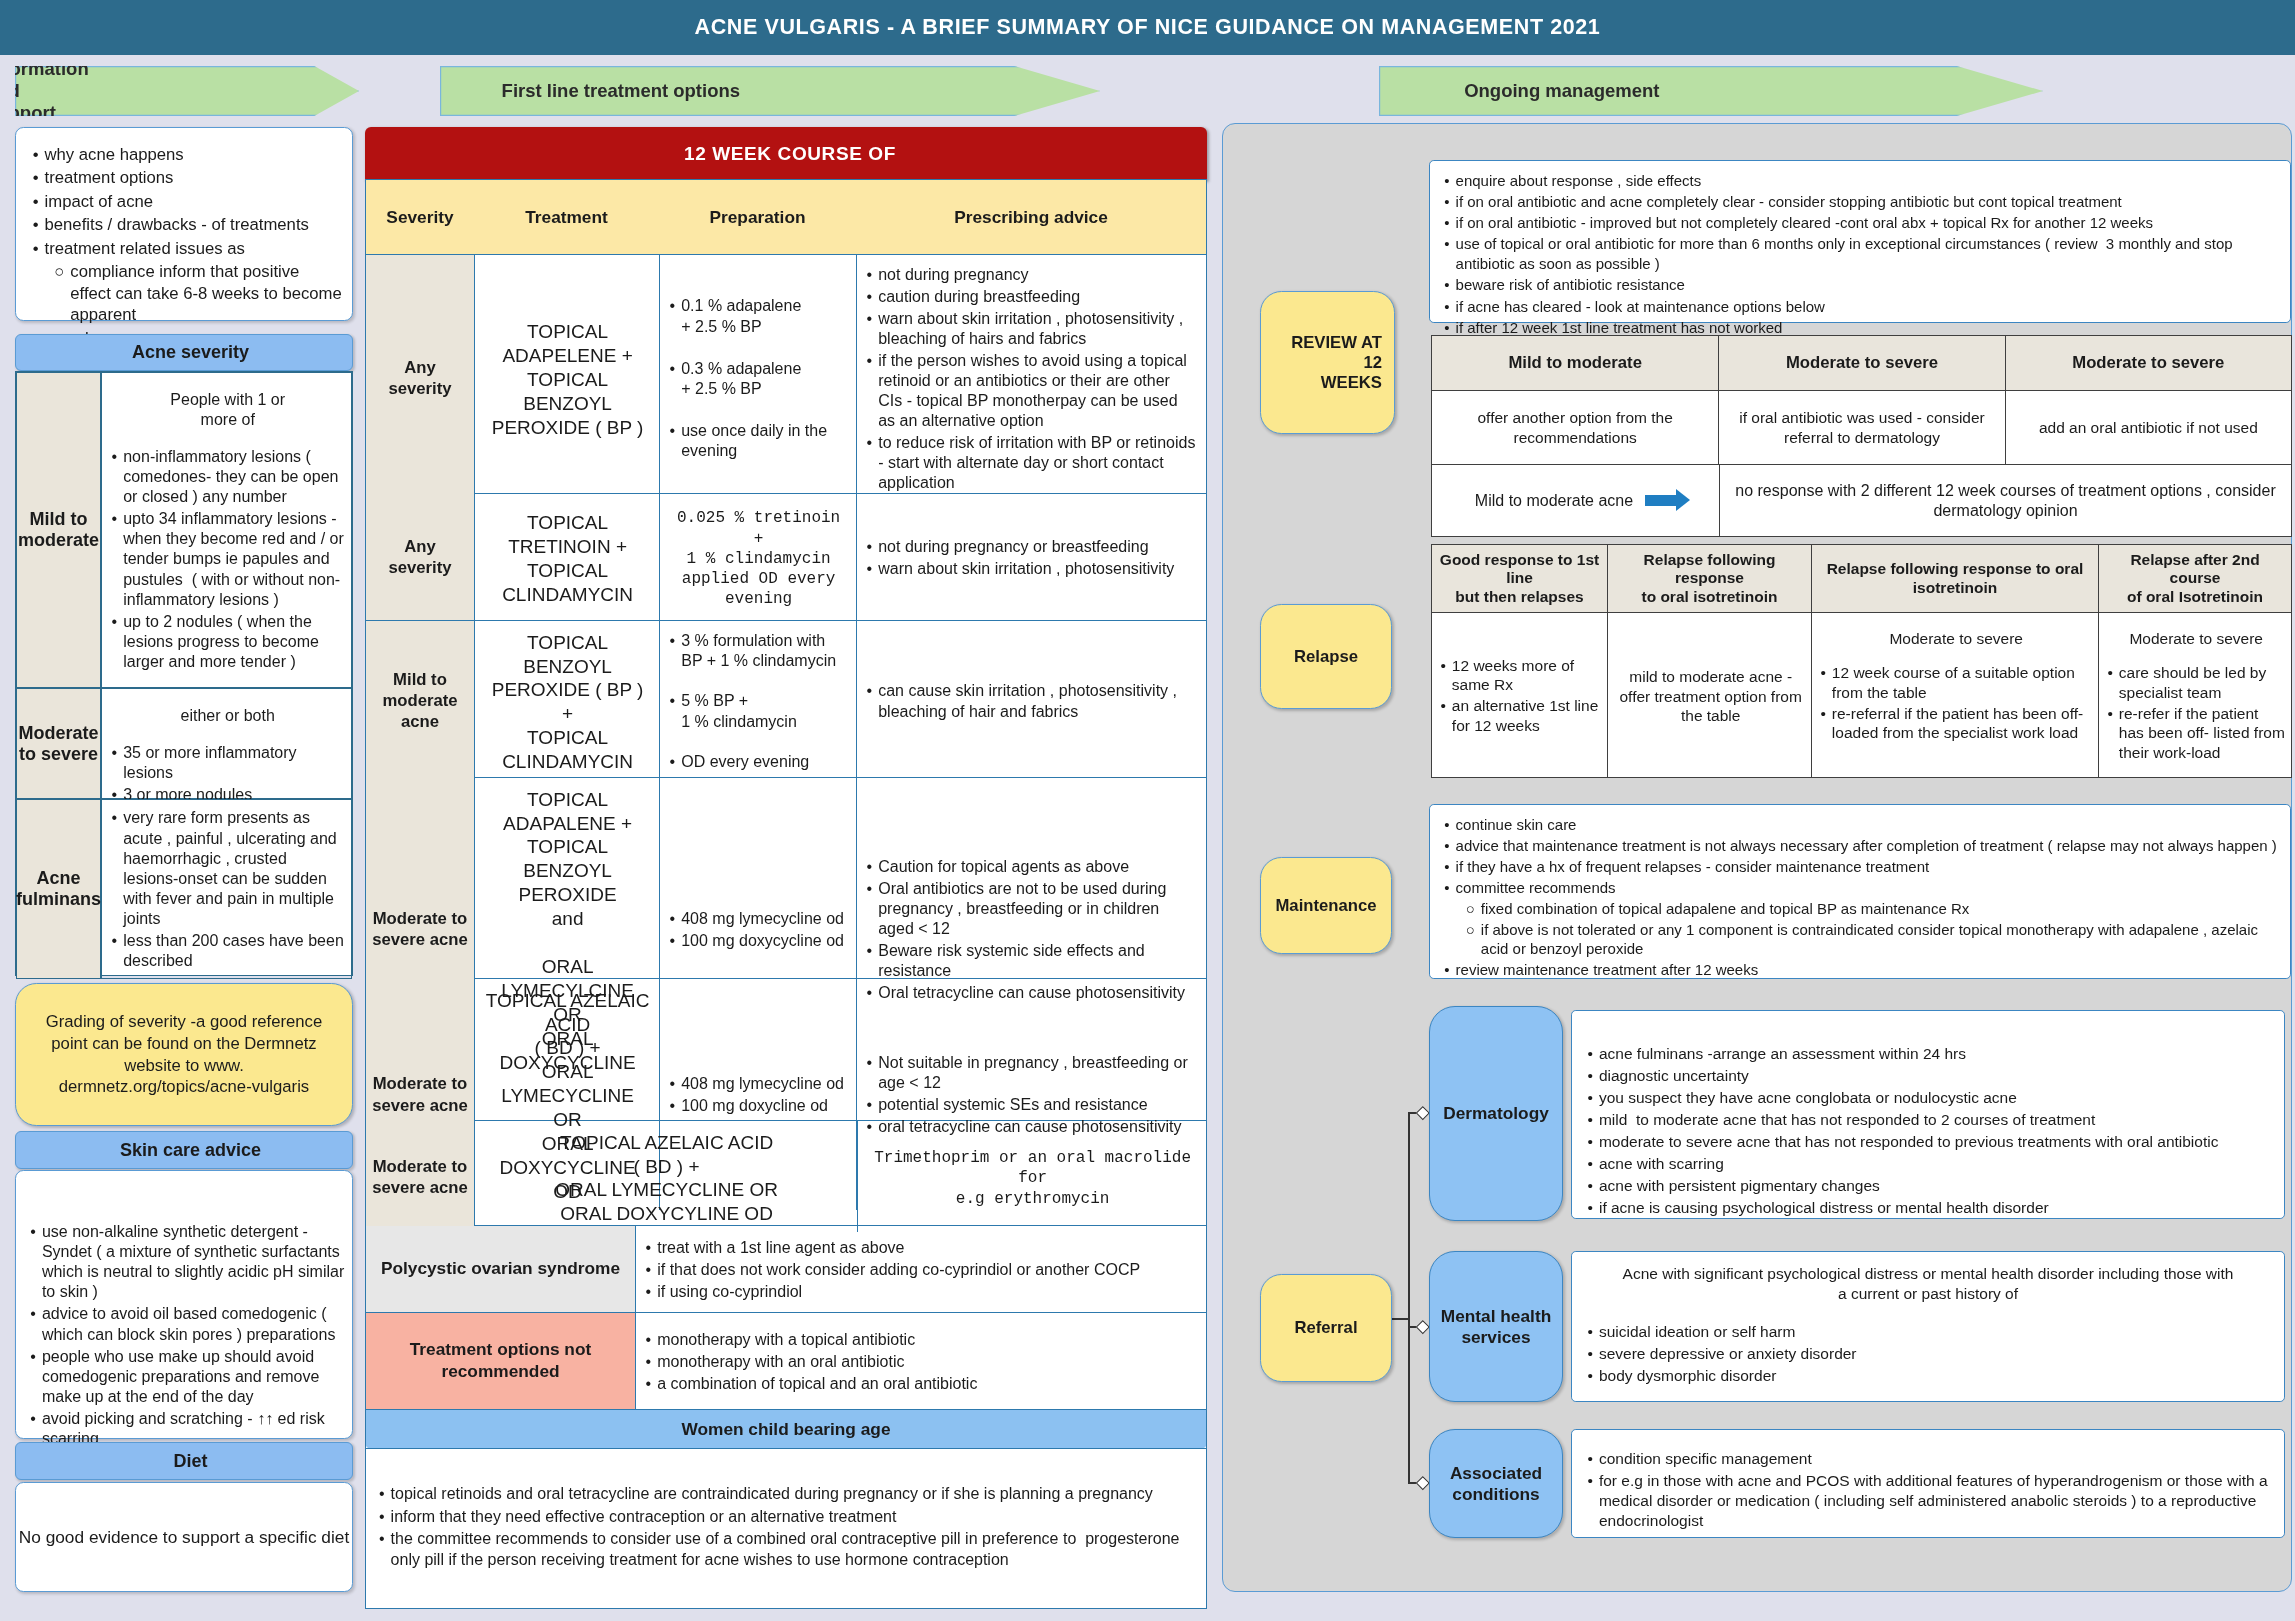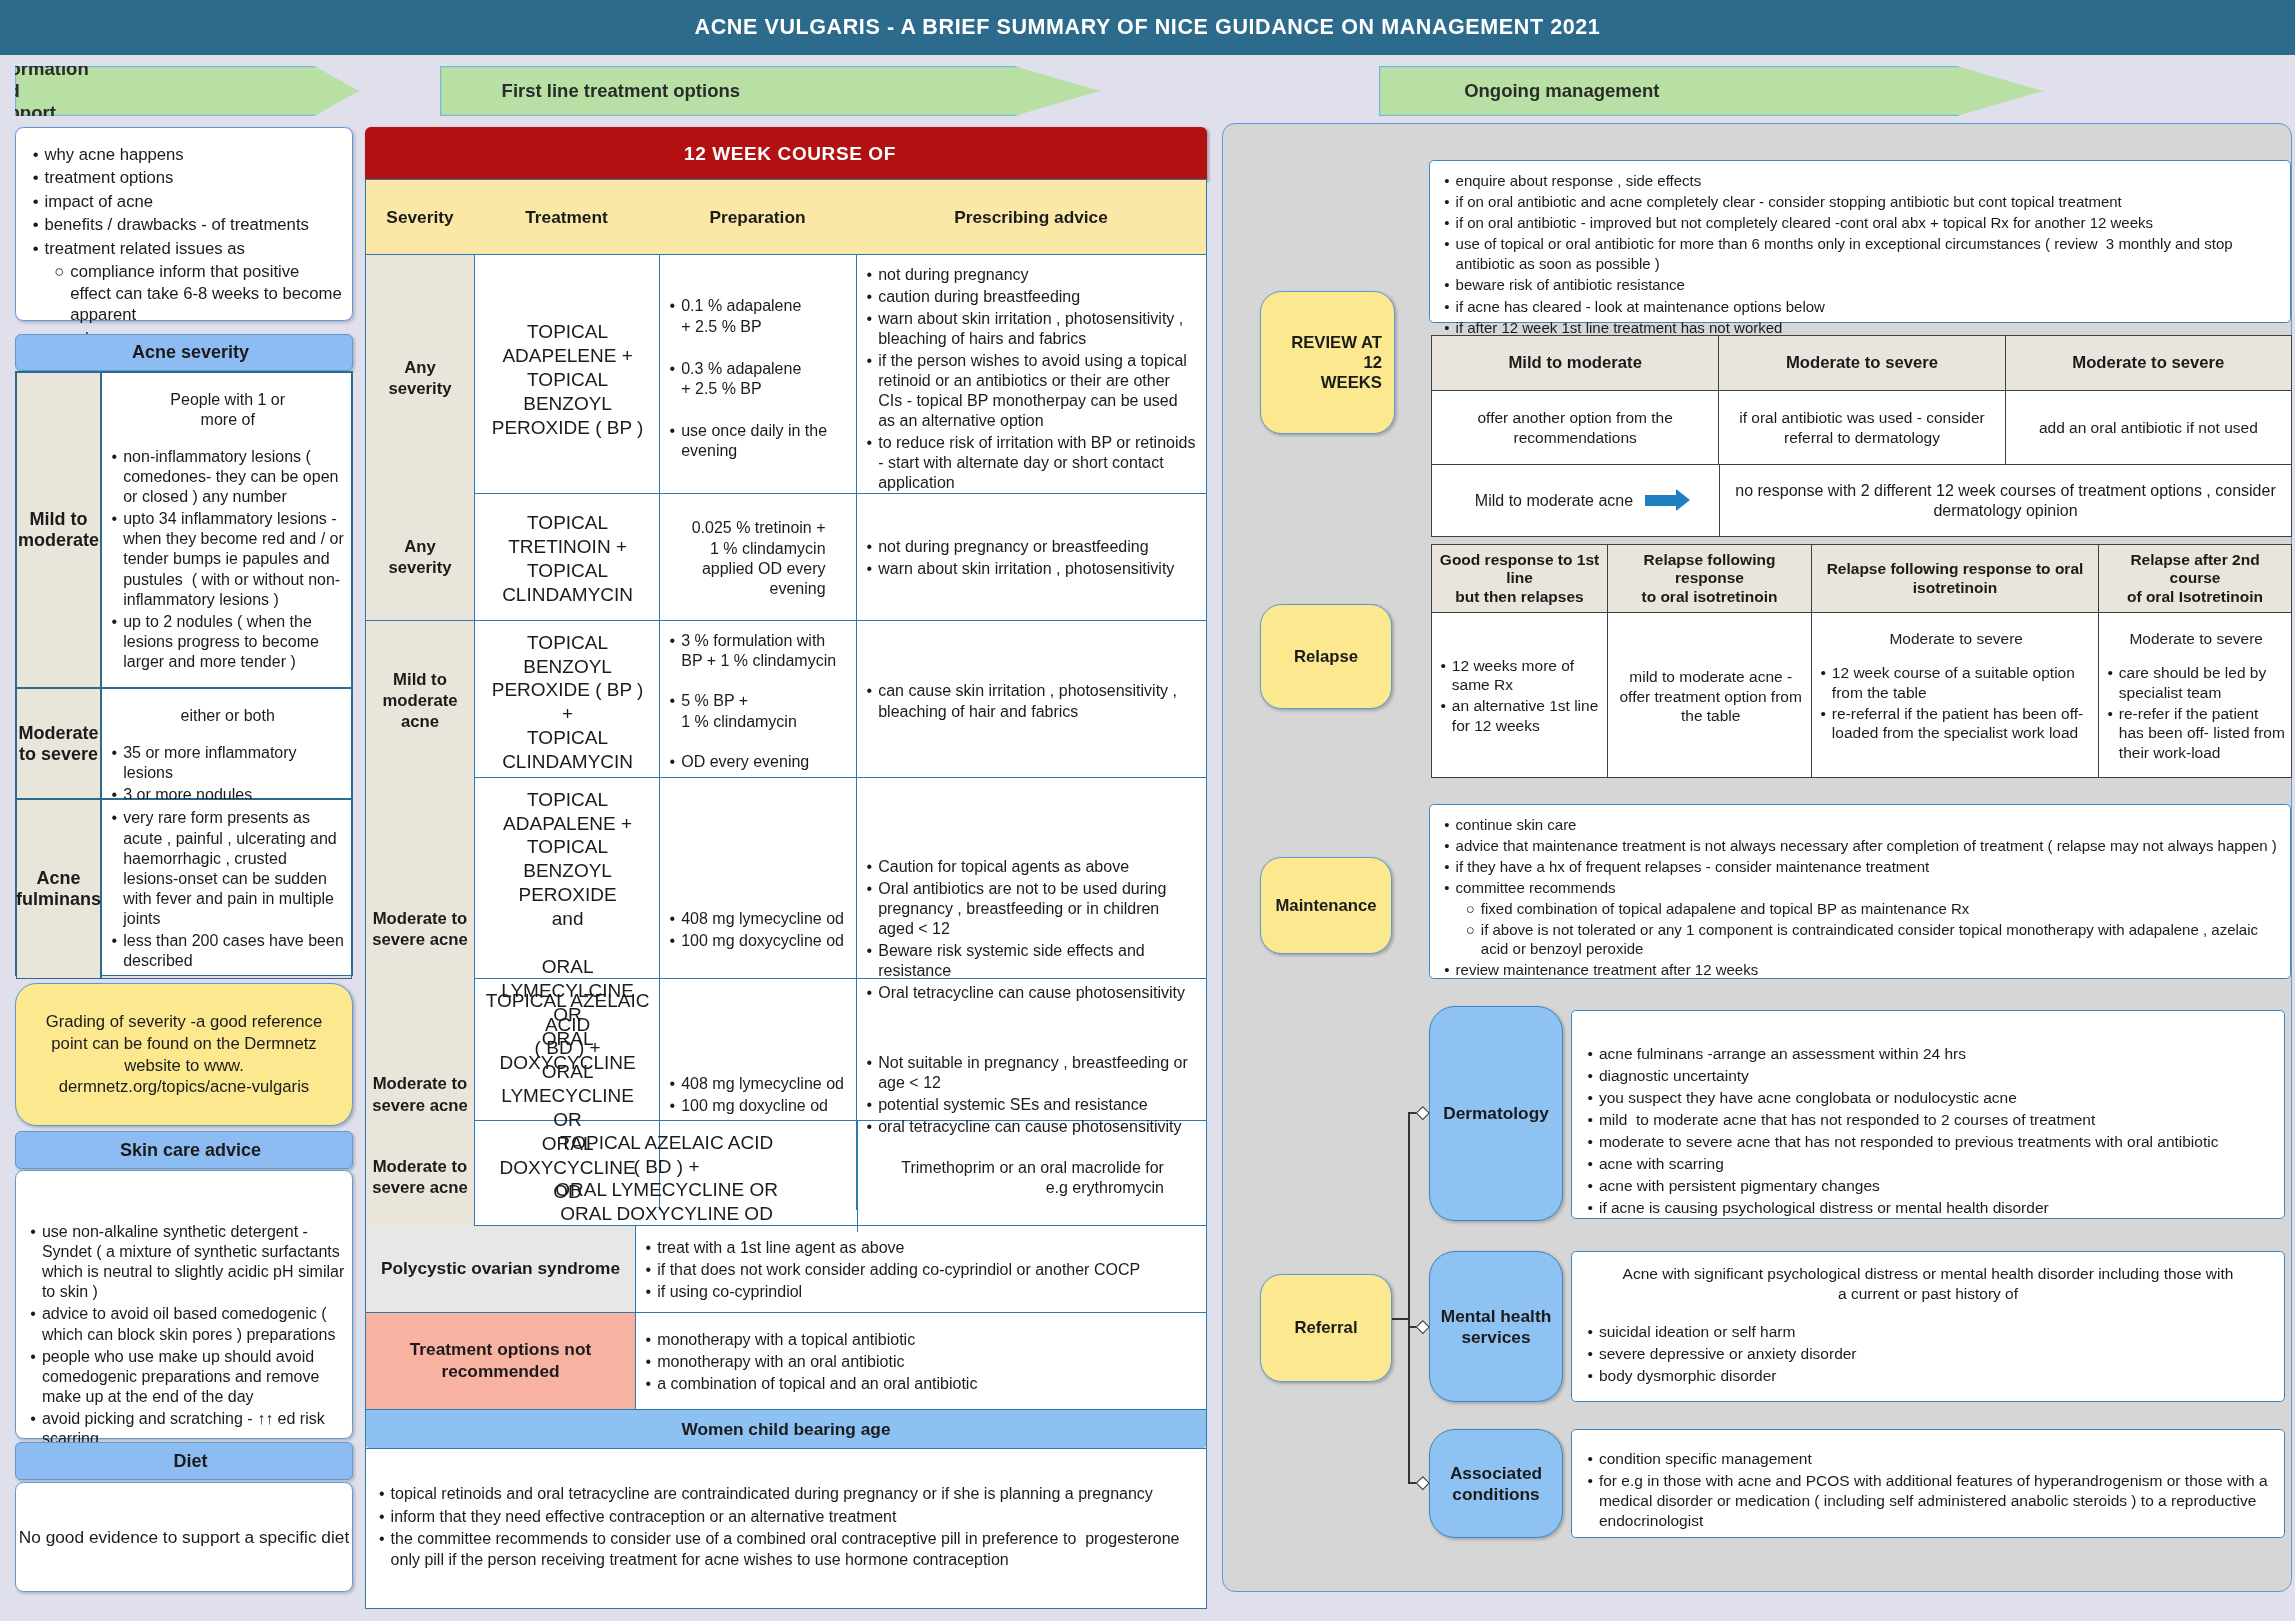--- a/index.html
+++ b/index.html
@@ -79,21 +79,21 @@
   .treat-table { left:365px; top:179px; width:842px; background:#fff; border:1.2px solid #2d79ad; }
   .t-row { display:grid; grid-template-columns:108px 185px 197px 1fr; border-top:1.2px solid #2d79ad; }
   .t-row:first-child { border-top:none; }
   .t-hdr { background:#fce8a6; }
   .t-hdr > div { display:flex; align-items:center; justify-content:center; font-weight:bold; font-size:17.3px; }
   .t-cell { border-left:1.2px solid #2d79ad; padding:9.6px 8.4px 6px 9.6px; font-size:16px; line-height:1.26; }
   .t-cell:first-child { border-left:none; }
   .t-sev  { background:#eae5da; display:flex; align-items:center; justify-content:center; text-align:center;
             font-weight:bold; font-size:16.7px; padding:4.8px 2.4px; }
   .t-treat{ display:flex; align-items:center; justify-content:center; text-align:center; font-size:19px; }
-  .t-center { display:flex; align-items:center; justify-content:center; text-align:right; }
+  .t-center { display:flex; align-items:center; justify-content:center; text-align:center;font-family:Liberation Mono, monospace; }
   .t-prep-list, .t-adv-list { display:flex; flex-direction:column; justify-content:center; height:100%; }
   .row-merged { grid-template-columns:108px 383px 1fr; }
   .row-label2 { grid-template-columns:269px 1fr; }
   .lbl-grey { background:#e7e7e7; }
   .lbl-pink { background:#f8b2a2; }
   .lbl-wide { display:flex; align-items:center; justify-content:center; text-align:center; font-weight:bold; font-size:17.3px; padding:6px; }
   .h-r1{height:239px} .h-r2{height:127px} .h-r3{height:157px} .h-r4{height:201px}
   .h-r5{height:142px} .h-r6{height:105px} .h-poly{height:87px} .h-nr{height:97px}
   .t-hdr{height:74px}
   .women-hdr { height:39px; background:#8cc1f1; display:flex; align-items:center; justify-content:center;

